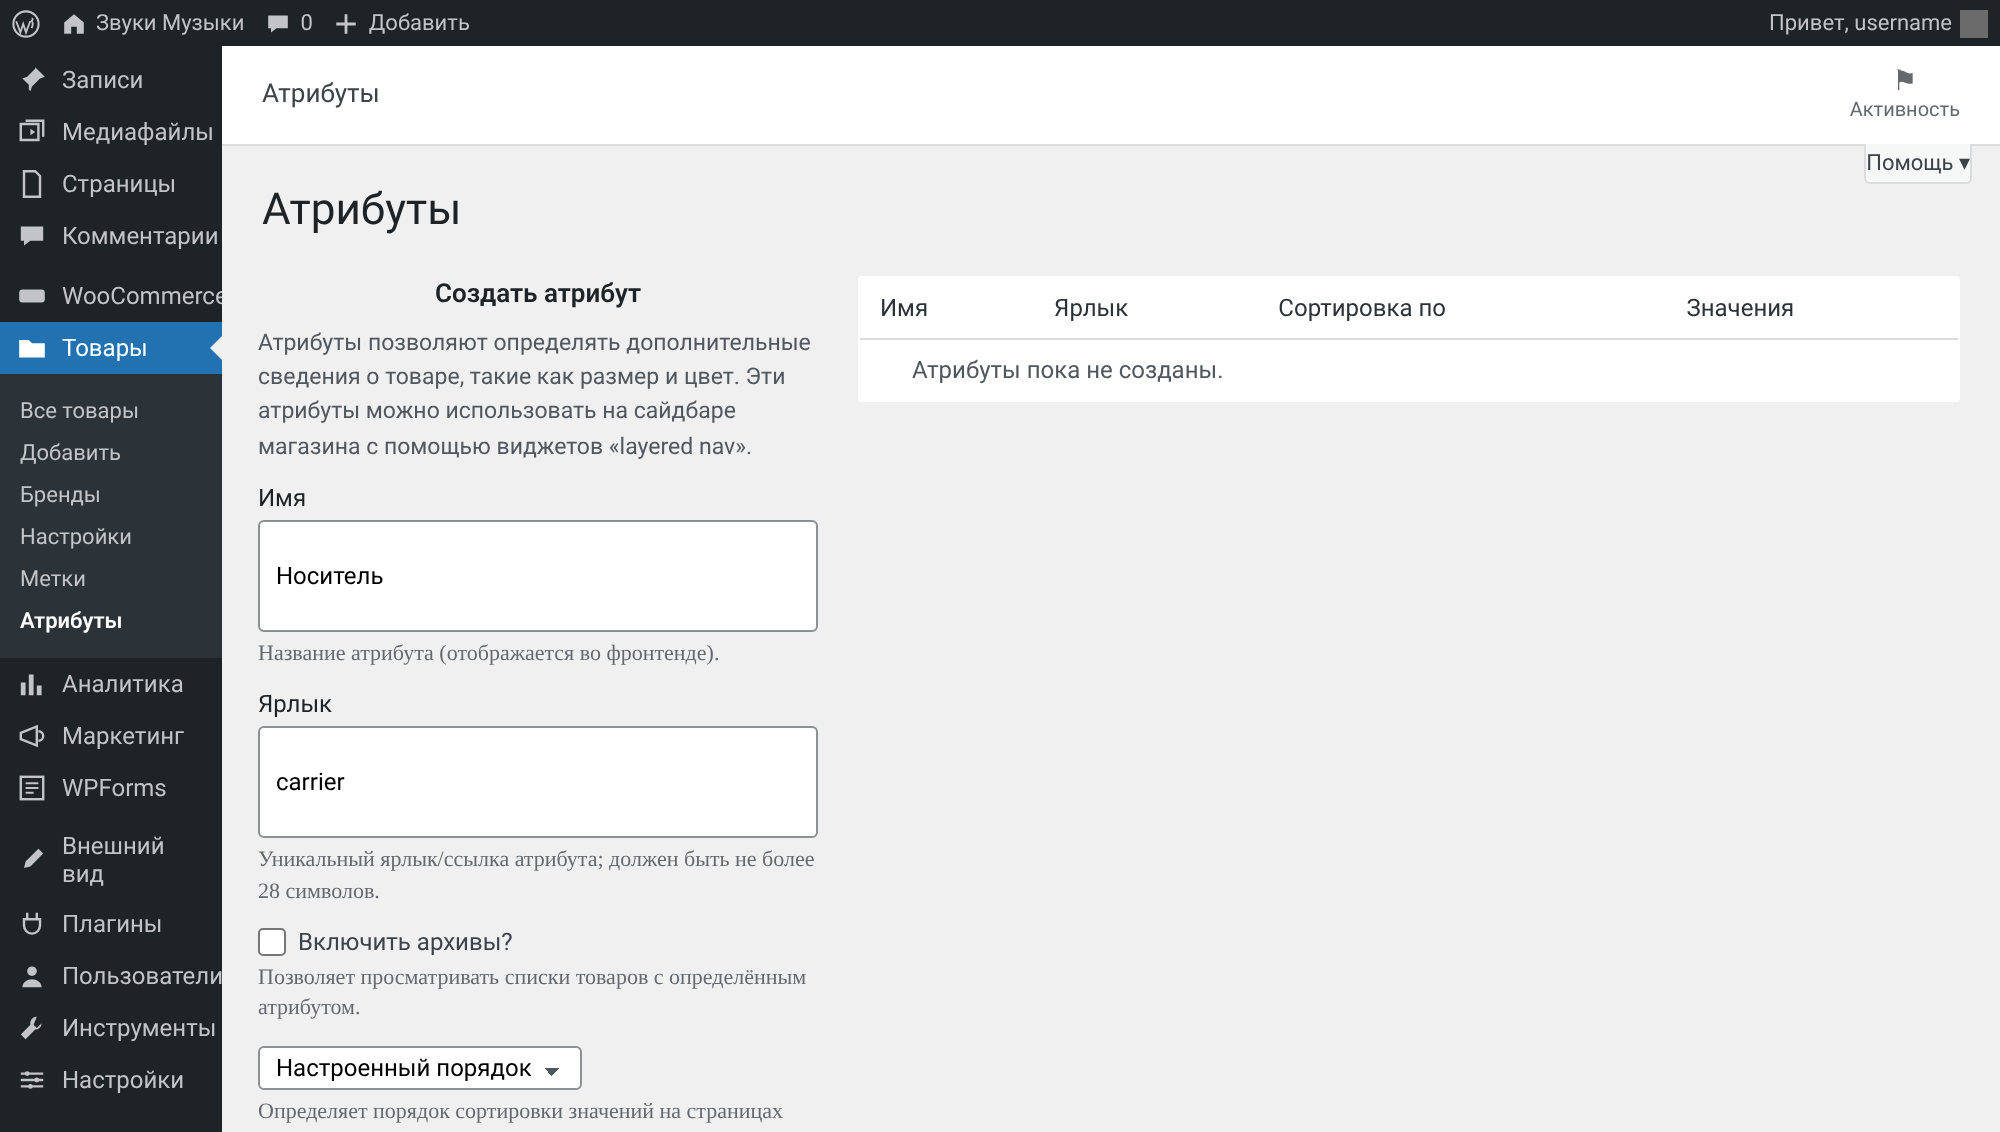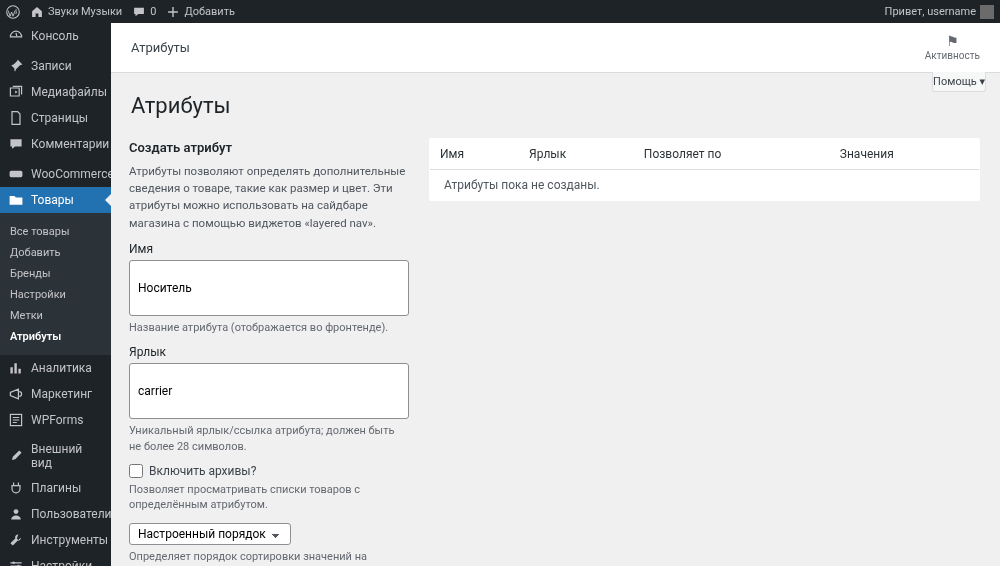--- a/index.html
+++ b/index.html
@@ -29,34 +29,34 @@
 .header-row { background: #fff; border-bottom: 1px solid #dcdcde; padding: 10px 20px; display: flex; justify-content: space-between; align-items: center; }
 .header-row .title-small { font-size: 13px; color: #3c434a; }
 .activity-box { font-size: 10px; color: #646970; text-align: center; line-height: 1.2; }
 .activity-box .flag { display: block; font-size: 14px; }
 .help-tab-wrap { display: flex; justify-content: flex-end; padding: 0 14px 0 0; }
 .help-tab { background: #f6f7f7; border: 1px solid #dcdcde; border-top: none; border-radius: 0 0 3px 3px; padding: 3px 0; font-size: 11px; cursor: pointer; position: relative; top: -1px; }
 
 .main { padding: 8px 20px 20px 18px; display: flex; gap: 20px; }
 h1.page-title { font-size: 22px; font-weight: 400; margin: 0 0 12px 0; color: #1d2327; padding-left: 2px;}
 .col-left { flex: 0 0 280px; }
-.col-left h2 { font-size: 13px; font-weight: 600; margin: 2px 0 8px 0; color: #1d2327; }
+.col-left h2 { font-size: 13px; font-weight: 600; margin: 2px 0 8px 0; color: #1d2327; text-align: center; }
 .col-left p { font-size: 11.5px; line-height: 1.5; color: #50575e; margin-bottom: 10px; }
 .form-field { margin-bottom: 10px; }
 .form-field label { display: block; font-size: 12px; margin-bottom: 4px; color: #1d2327; }
 .form-field input[type=text] { width: 100%; padding: 20px 8px; border: 1px solid #8c8f94; border-radius: 3px; font-size: 12px; background: #fff; }
-.form-field .desc { font-size: 11px; color: #646970; margin-top: 4px; line-height: 1.4; }
+.form-field .desc { font-size: 11px; color: #646970; margin-top: 4px; line-height: 1.4; font-family: Liberation Serif, serif; }
 .form-field select { padding: 3px 24px 3px 8px; border: 1px solid #8c8f94; border-radius: 3px; font-size: 12px; background: #fff; appearance: none; background-image: linear-gradient(45deg, transparent 50%, #50575e 50%), linear-gradient(135deg, #50575e 50%, transparent 50%); background-position: calc(100% - 14px) 10px, calc(100% - 10px) 10px; background-size: 4px 4px, 4px 4px; background-repeat: no-repeat; }
 .check-row { display: flex; align-items: center; gap: 6px; font-size: 12px; }
 .check-row input { width: 14px; height: 14px; }
 
 .col-right { flex: 1; }
 .wp-table { width: 100%; border: 1px solid #c3c4c7; background: #fff; border-collapse: collapse; border-radius: 2px; overflow: hidden; }
 .wp-table th { text-align: left; font-weight: 400; font-size: 12px; padding: 8px 10px; color: #2c3338; }
-.wp-table td { padding: 8px 14px; font-size: 12px; color: #50575e; border-top: 1px solid #dcdcde; }
+.wp-table td { padding: 8px 26px; font-size: 12px; color: #50575e; border-top: 1px solid #dcdcde; }
 </style>
 </head>
 <body>
 
 <div class="adminbar">
   <div class="left">
     <span class="item">
         <svg viewBox="0 0 20 20">
           <circle cx="10" cy="10" r="9" fill="none" stroke="#c3c4c7" stroke-width="1.5"></circle>
           <path d="M3 8l3 8 2-6 2 6 3-8M14 6c1 0 1 1 0 2 1 1 1 3 0 5" stroke="#c3c4c7" stroke-width="1.3" fill="none"></path>
@@ -83,28 +83,20 @@
   </div>
   <div class="right">
     <span class="item">
       <span>Привет, username</span>
       <span class="avatar"></span>
     </span>
   </div>
 </div>
 
 <div class="sidebar">
-  <div class="menu-item">
-      <span class="micon">
-        <svg viewBox="0 0 20 20">
-          <path d="M3 11a7 7 0 0114 0H3zm7-5l1 4" stroke="currentColor" fill="none" stroke-width="1.5"></path>
-        </svg>
-      </span>
-      <span>Консоль</span>
-    </div>
   <div class="menu-sep"></div>
   <div class="menu-item">
       <span class="micon">
         <svg viewBox="0 0 20 20">
           <path d="M12 2l6 6-3 1-5 5-1 3-1-1 0-3-4-4 3-1 5-5z"></path>
         </svg>
       </span>
       <span>Записи</span>
     </div>
   <div class="menu-item">
@@ -279,21 +271,21 @@
       </div>
 
     </div>
 
     <div class="col-right">
       <table class="wp-table">
         <thead>
           <tr>
             <th>Имя</th>
             <th>Ярлык</th>
-            <th>Позволяет по</th>
+            <th>Сортировка по</th>
             <th>Значения</th>
           </tr>
         </thead>
         <tbody>
           <tr>
             <td colspan="4">Атрибуты пока не созданы.</td>
           </tr>
         </tbody>
       </table>
     </div>

